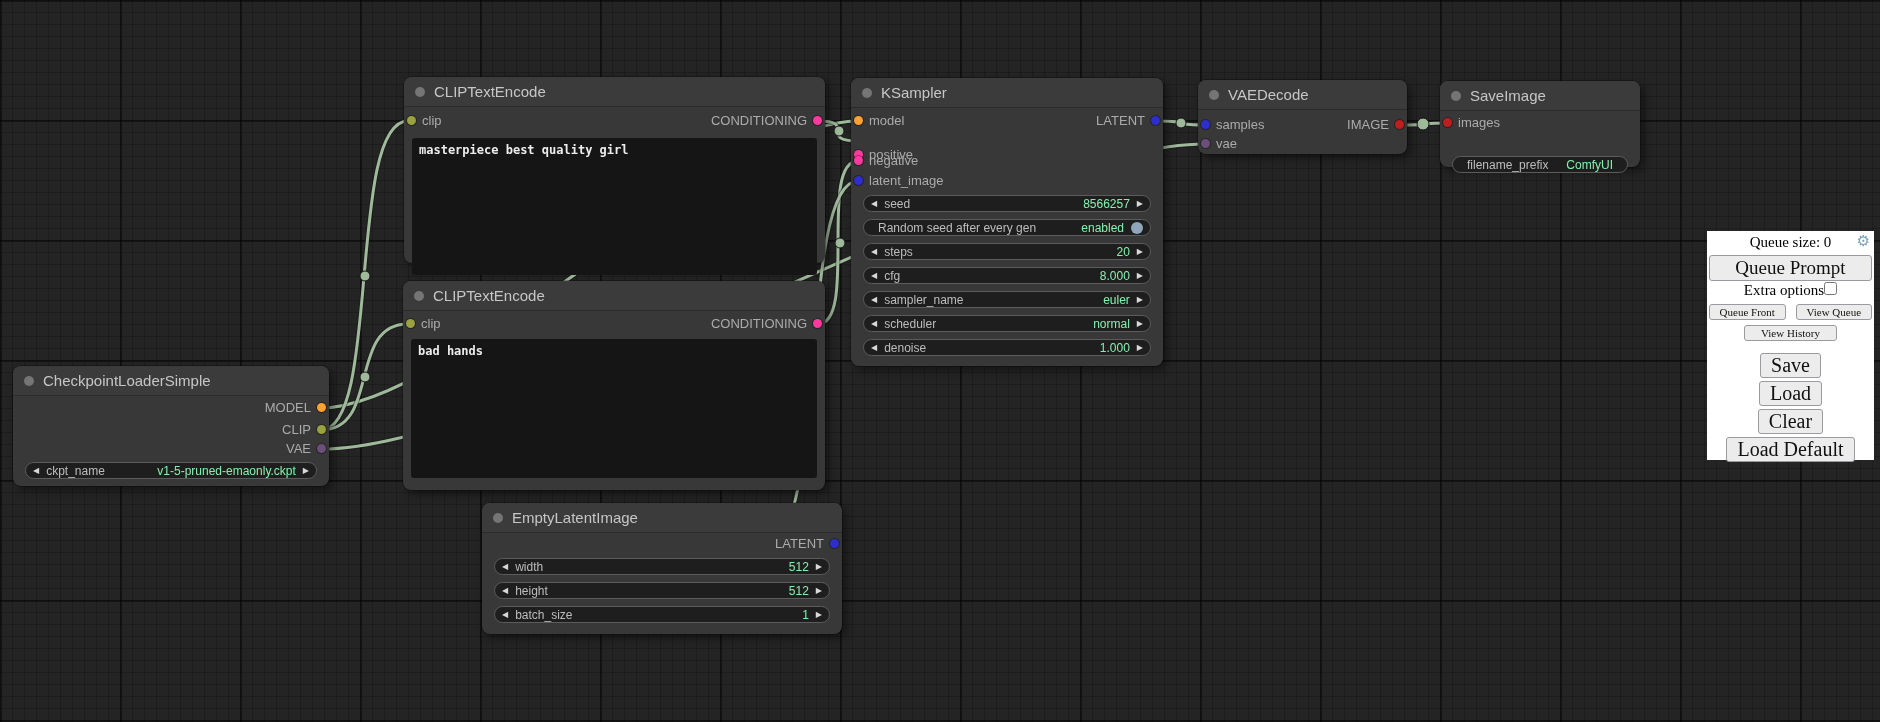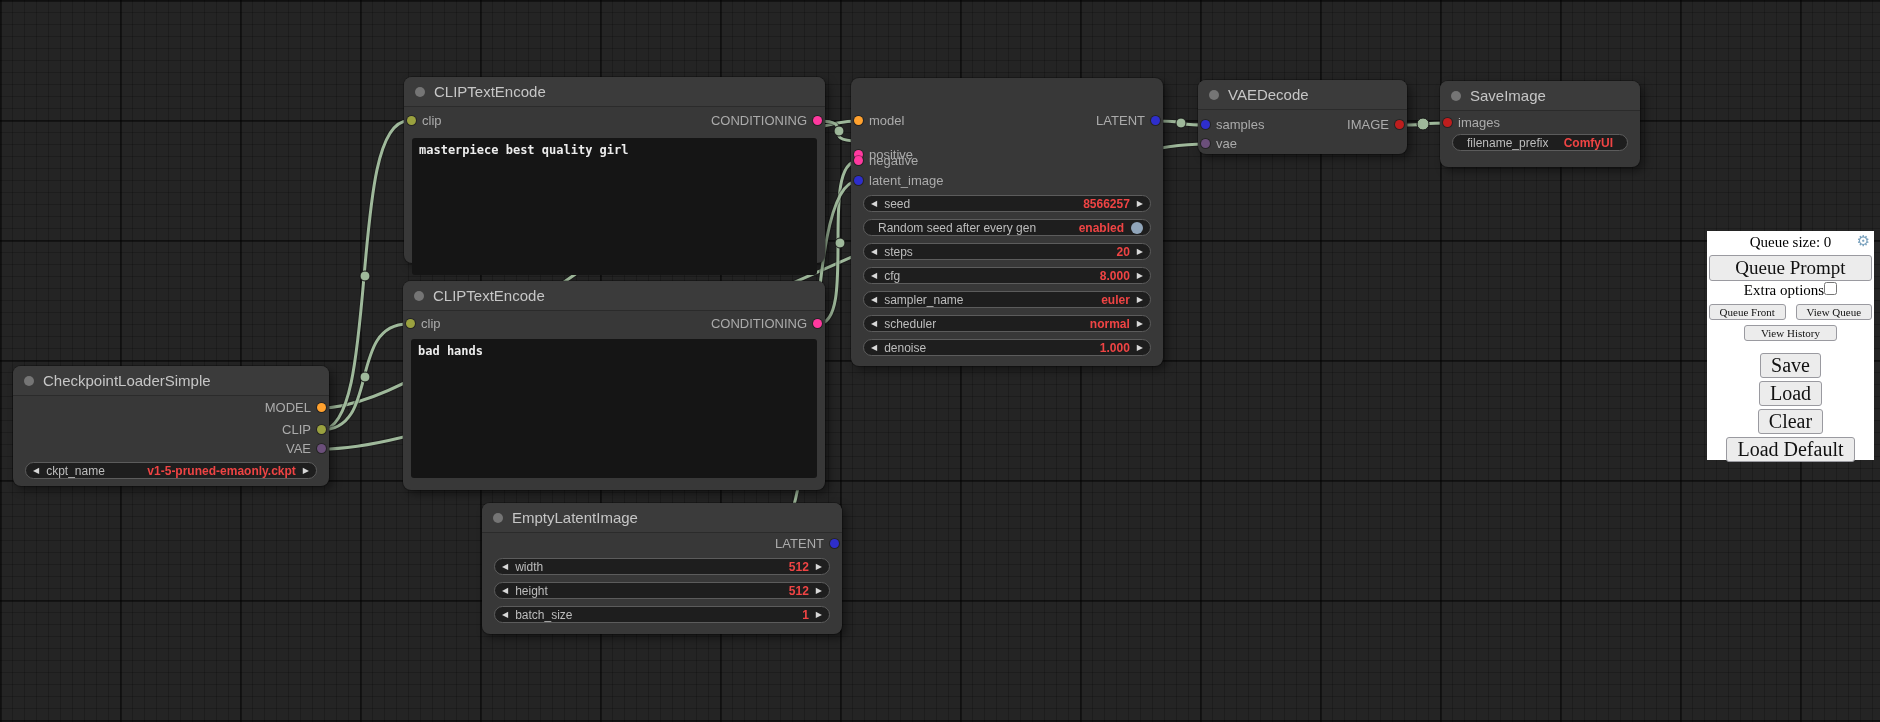--- a/index.html
+++ b/index.html
@@ -37,21 +37,21 @@
   .slot.out{padding-right:18px;text-align:right;}
   .slot.out .dot{right:3px;}
   .widget{
     position:absolute;left:12px;right:12px;height:17px;box-sizing:border-box;
     background:#1e1e1e;border:1px solid #5c5c5c;border-radius:10px;
     display:flex;align-items:center;padding:0 7px;font-size:12px;color:#bdbdbd;white-space:nowrap;
   }
   .widget .arr{font-size:8px;color:#d8d8d8;line-height:1;flex:0 0 auto;}
   .widget .wl{margin-left:7px;overflow:hidden;}
   .widget .sp{flex:1;}
-  .widget .wv{color:#ef4444;margin:0 7px;font-weight:bold;}
+  .widget .wv{color:#86efac;margin:0 7px;}
   .widget.no-arrows .wl{margin-left:7px;}
   .toggle-dot{width:12px;height:12px;border-radius:50%;background:var(--toggle_on);flex:0 0 auto;}
   .prompt-box{
     position:absolute;left:8px;background:#151515;border-radius:3px;
     color:#ececec;font-family:"DejaVu Sans Mono", monospace;font-size:12px;font-weight:bold;
     padding:5px 7px;box-sizing:border-box;white-space:pre-wrap;overflow:hidden;
   }
 
   .menu-panel{
     position:absolute;left:1707px;top:231px;width:167px;height:229px;z-index:3;
@@ -189,20 +189,24 @@
     <span>clip</span>
   </div>
   <div class="slot out" style="top:35px">
     <span>CONDITIONING</span>
     <span class="dot" style="background:var(--slot_conditioning)"></span>
   </div>
   <div class="prompt-box" style="top:58px;width:406px;height:139px;">bad hands</div>
 </div>
 
 <div class="node" style="left:851px;top:78px;width:312px;height:288px;">
+  <div class="node-title">
+    <span class="title-dot"></span>
+    <span>KSampler</span>
+  </div>
   <div class="slot in" style="top:35px">
     <span class="dot" style="background:var(--slot_model)"></span>
     <span>model</span>
   </div>
   <div class="slot in" style="top:69px">
     <span class="dot" style="background:var(--slot_conditioning)"></span>
     <span>positive</span>
   </div>
   <div class="slot in" style="top:75px">
     <span class="dot" style="background:var(--slot_conditioning)"></span>
@@ -320,21 +324,21 @@
 
 <div class="node" style="left:1440px;top:81px;width:200px;height:86px;">
   <div class="node-title">
     <span class="title-dot"></span>
     <span>SaveImage</span>
   </div>
   <div class="slot in" style="top:34px">
     <span class="dot" style="background:var(--slot_image)"></span>
     <span>images</span>
   </div>
-  <div class="widget no-arrows" style="top:53px">
+  <div class="widget no-arrows" style="top:75px">
     <span class="wl">filename_prefix</span>
     <span class="sp"></span>
     <span class="wv">ComfyUI</span>
   </div>
 </div>
 
 <div class="menu-panel">
   <div class="menu-header">
     <span>Queue size: 0</span>
     <span class="gear">⚙</span>

